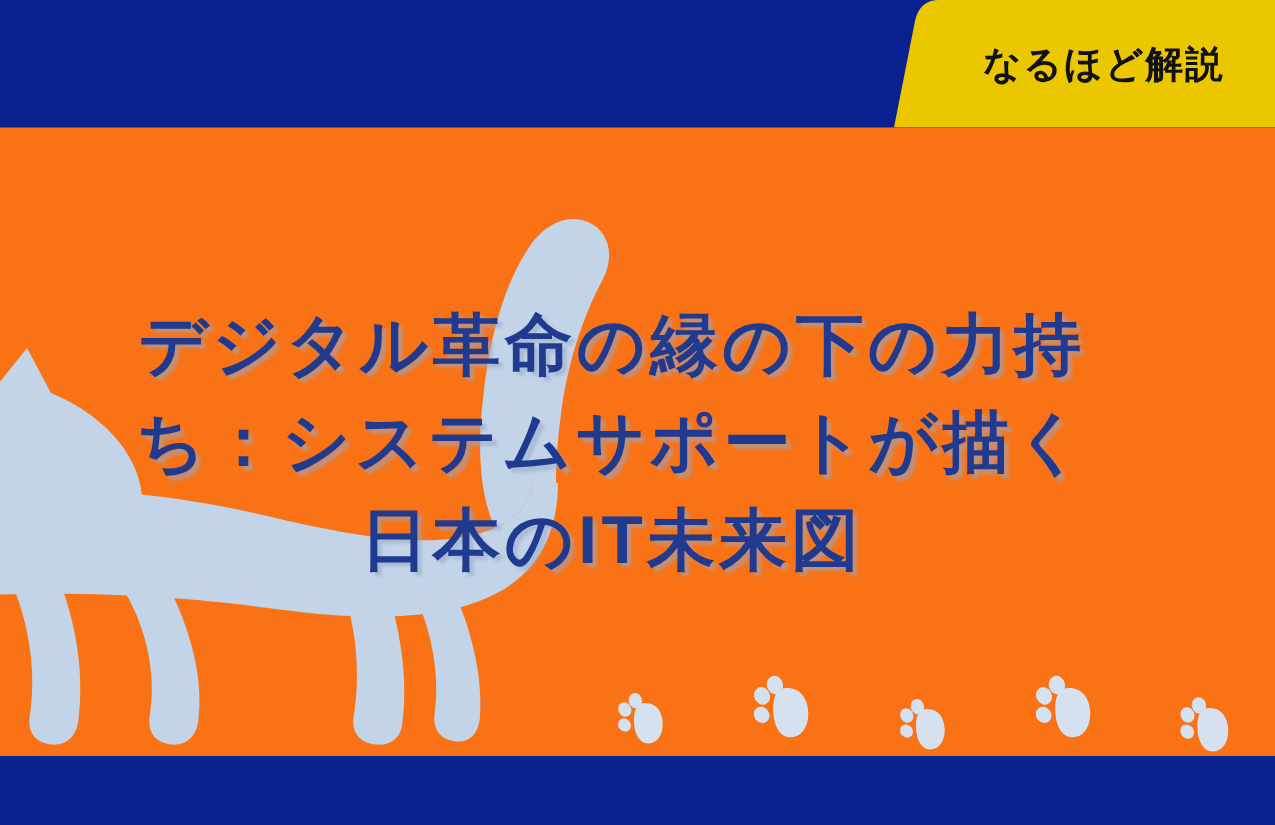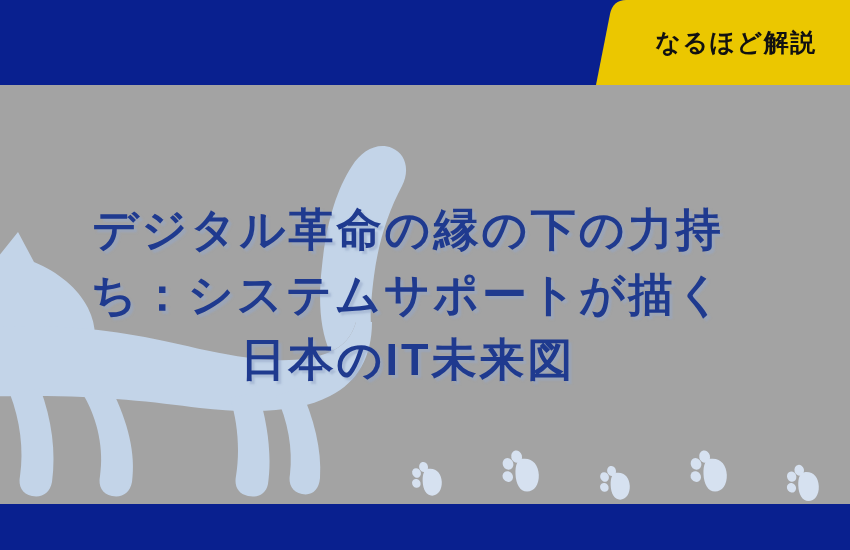--- a/index.html
+++ b/index.html
@@ -10,21 +10,21 @@
     width: 850px;
     height: 550px;
     overflow: hidden;
     font-family: "Liberation Sans", sans-serif;
   }
 
   #eyecatch {
     position: relative;
     width: 850px;
     height: 550px;
-    background: #a3a3a3;
+    background: #f97316;
     overflow: hidden;
   }
 
   
   .bar {
     position: absolute;
     left: 0;
     width: 850px;
     background: #09208f;
     z-index: 5;

